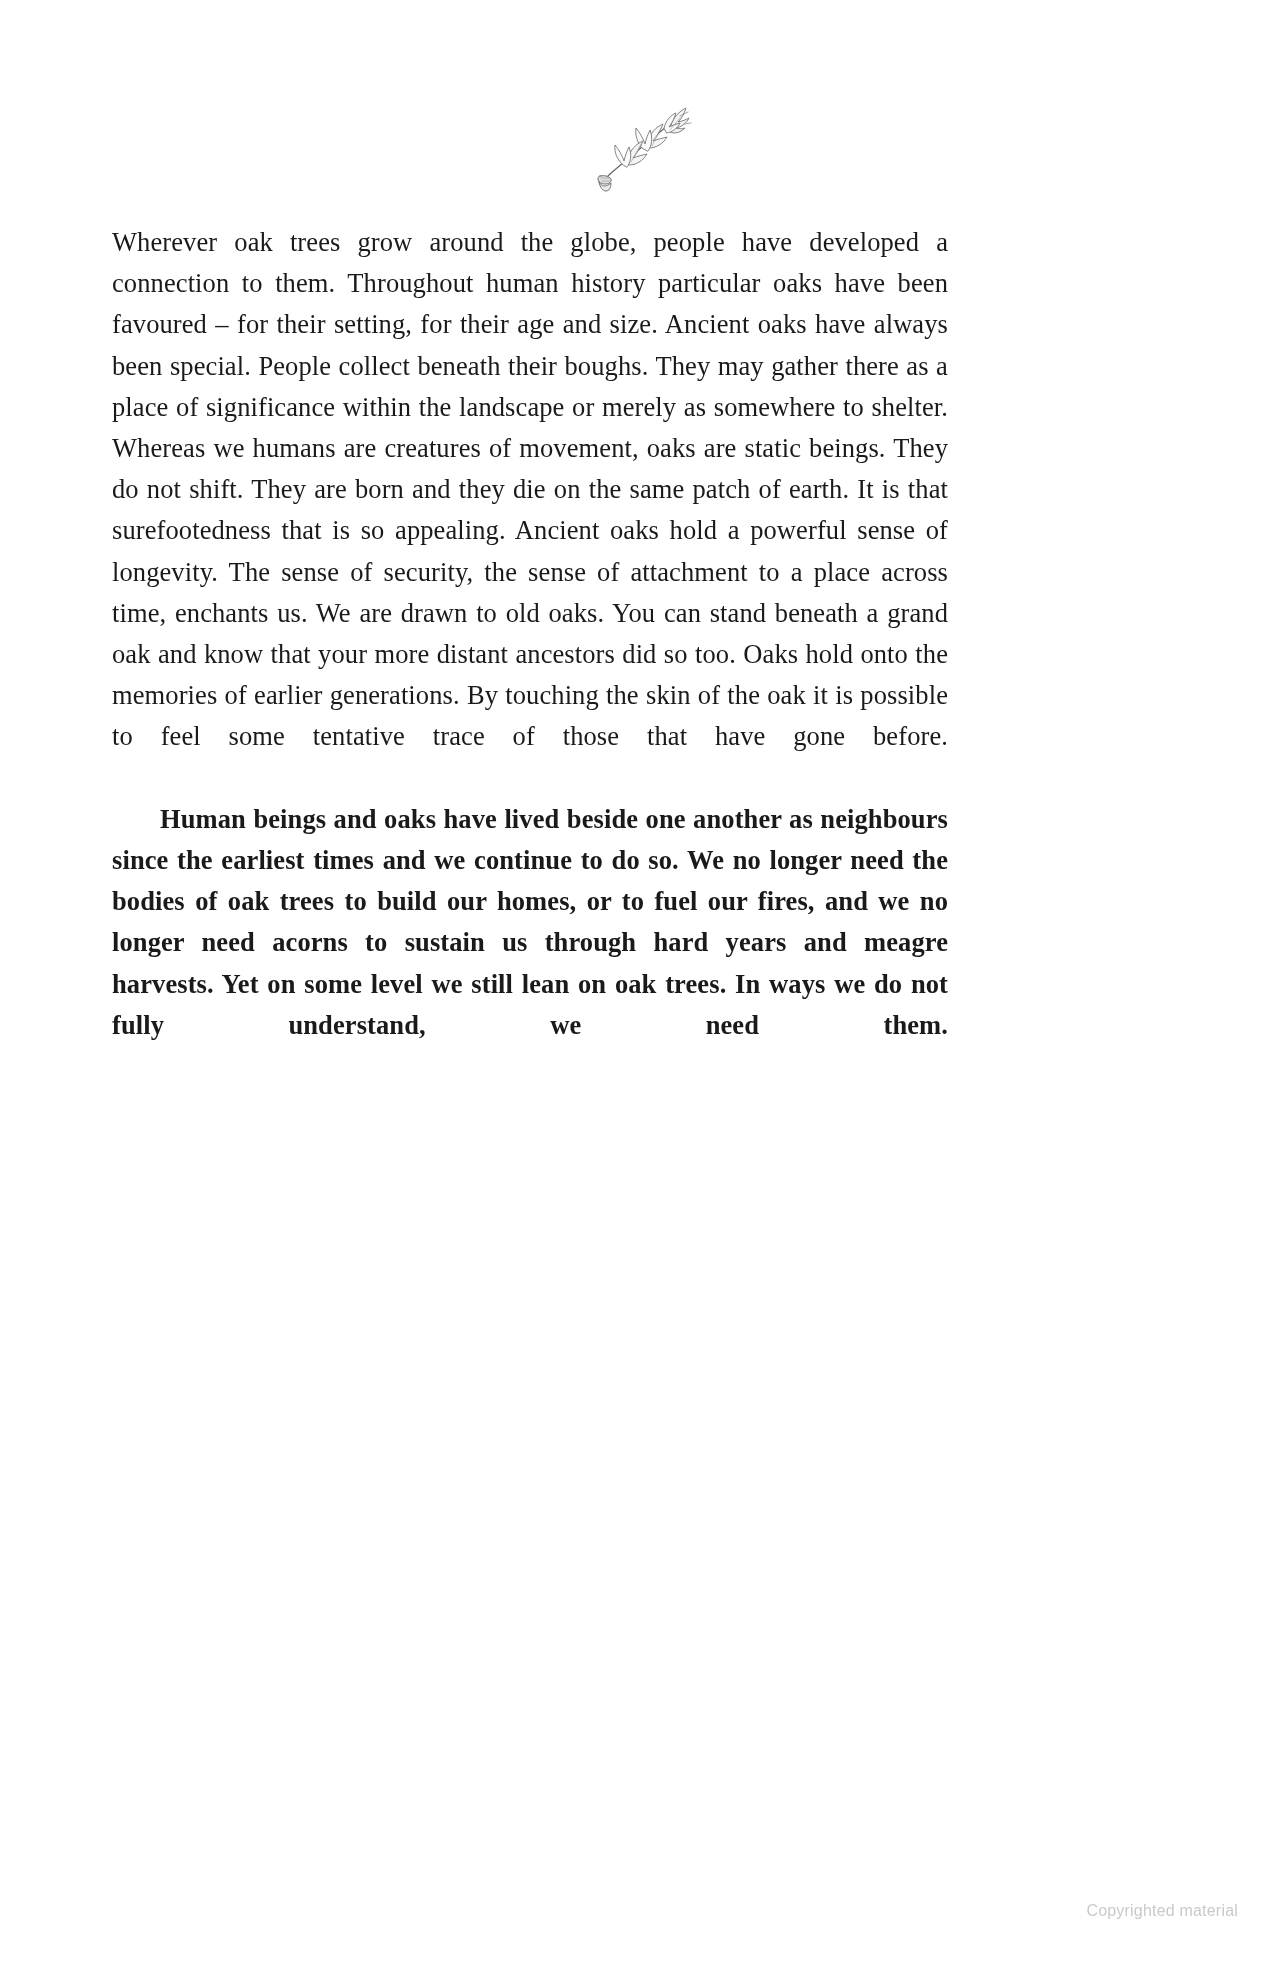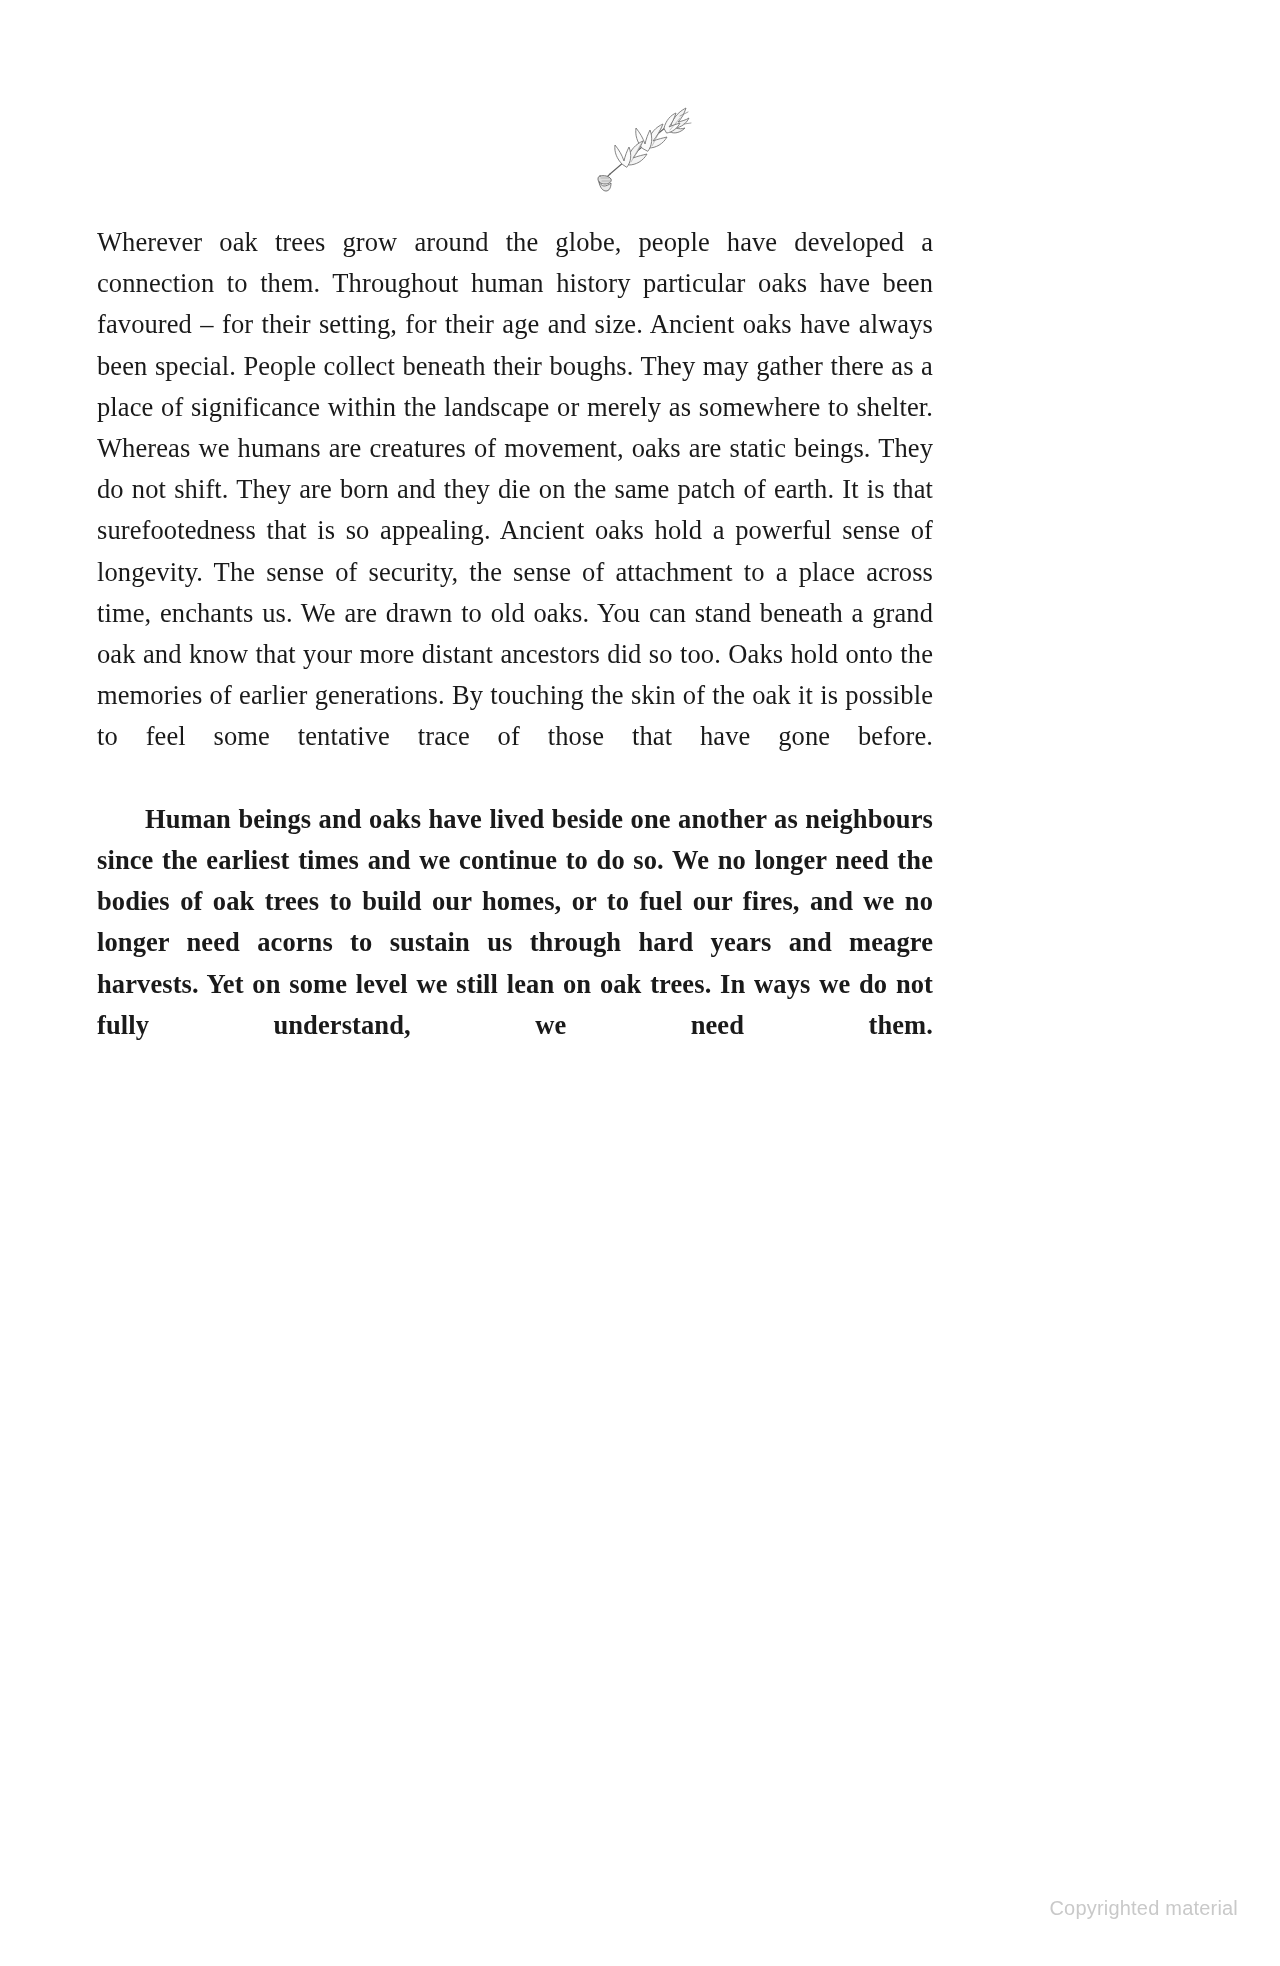--- a/index.html
+++ b/index.html
@@ -36,21 +36,21 @@
   .ornament {
     width: 120px;
     height: 96px;
     display: block;
     opacity: 0.92;
   }
 
   
   .textblock {
     position: absolute;
-    left: 97px;
+    left: 112px;
     top: 222px;
     width: 836px;
   }
 
   .para {
     margin: 0;
     text-align: justify;
     text-justify: inter-word;
     font-size: 26.5px;
     line-height: 41.2px;
@@ -75,21 +75,21 @@
     display: inline-block;
     width: 100%;
   }
 
   
   .copyright {
     position: absolute;
     right: 42px;
     bottom: 46px;
     font-family: "Liberation Sans", "DejaVu Sans", sans-serif;
-    font-size: 20px;
+    font-size: 16px;
     color: #c9c9c9;
     letter-spacing: 0.2px;
     white-space: nowrap;
   }
 </style>
 </head>
 <body>
 
 <div class="page">
 

